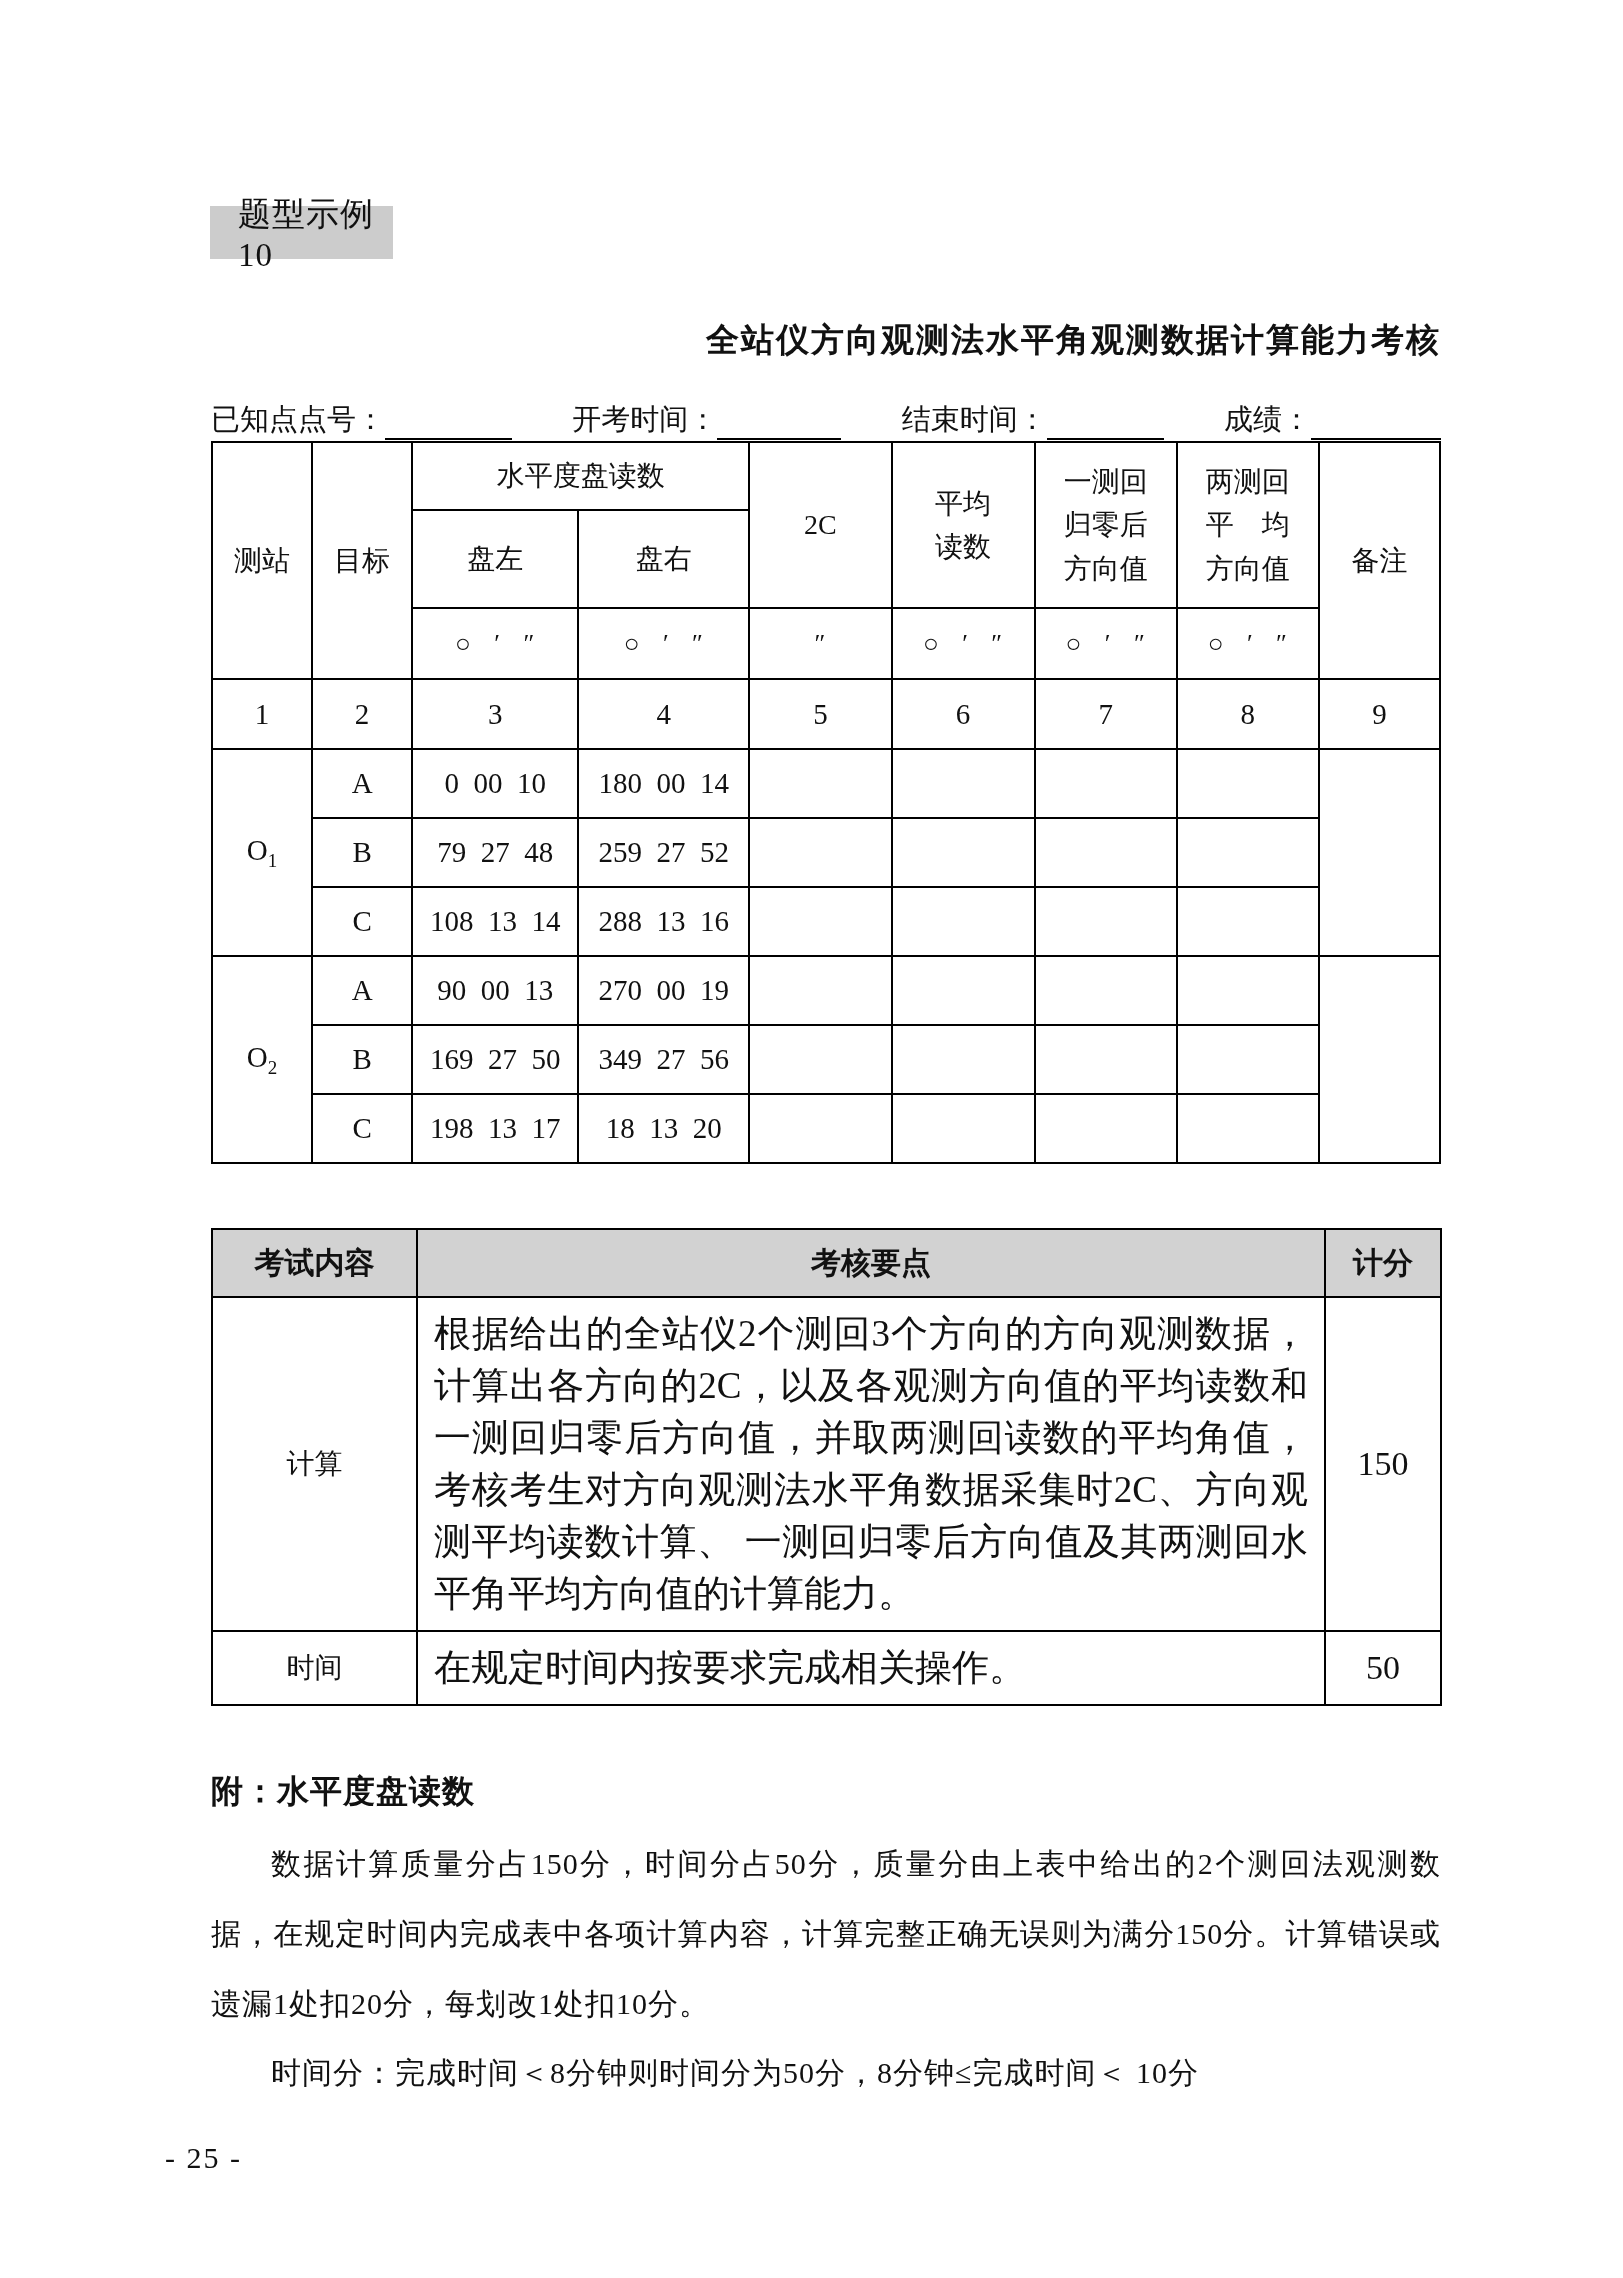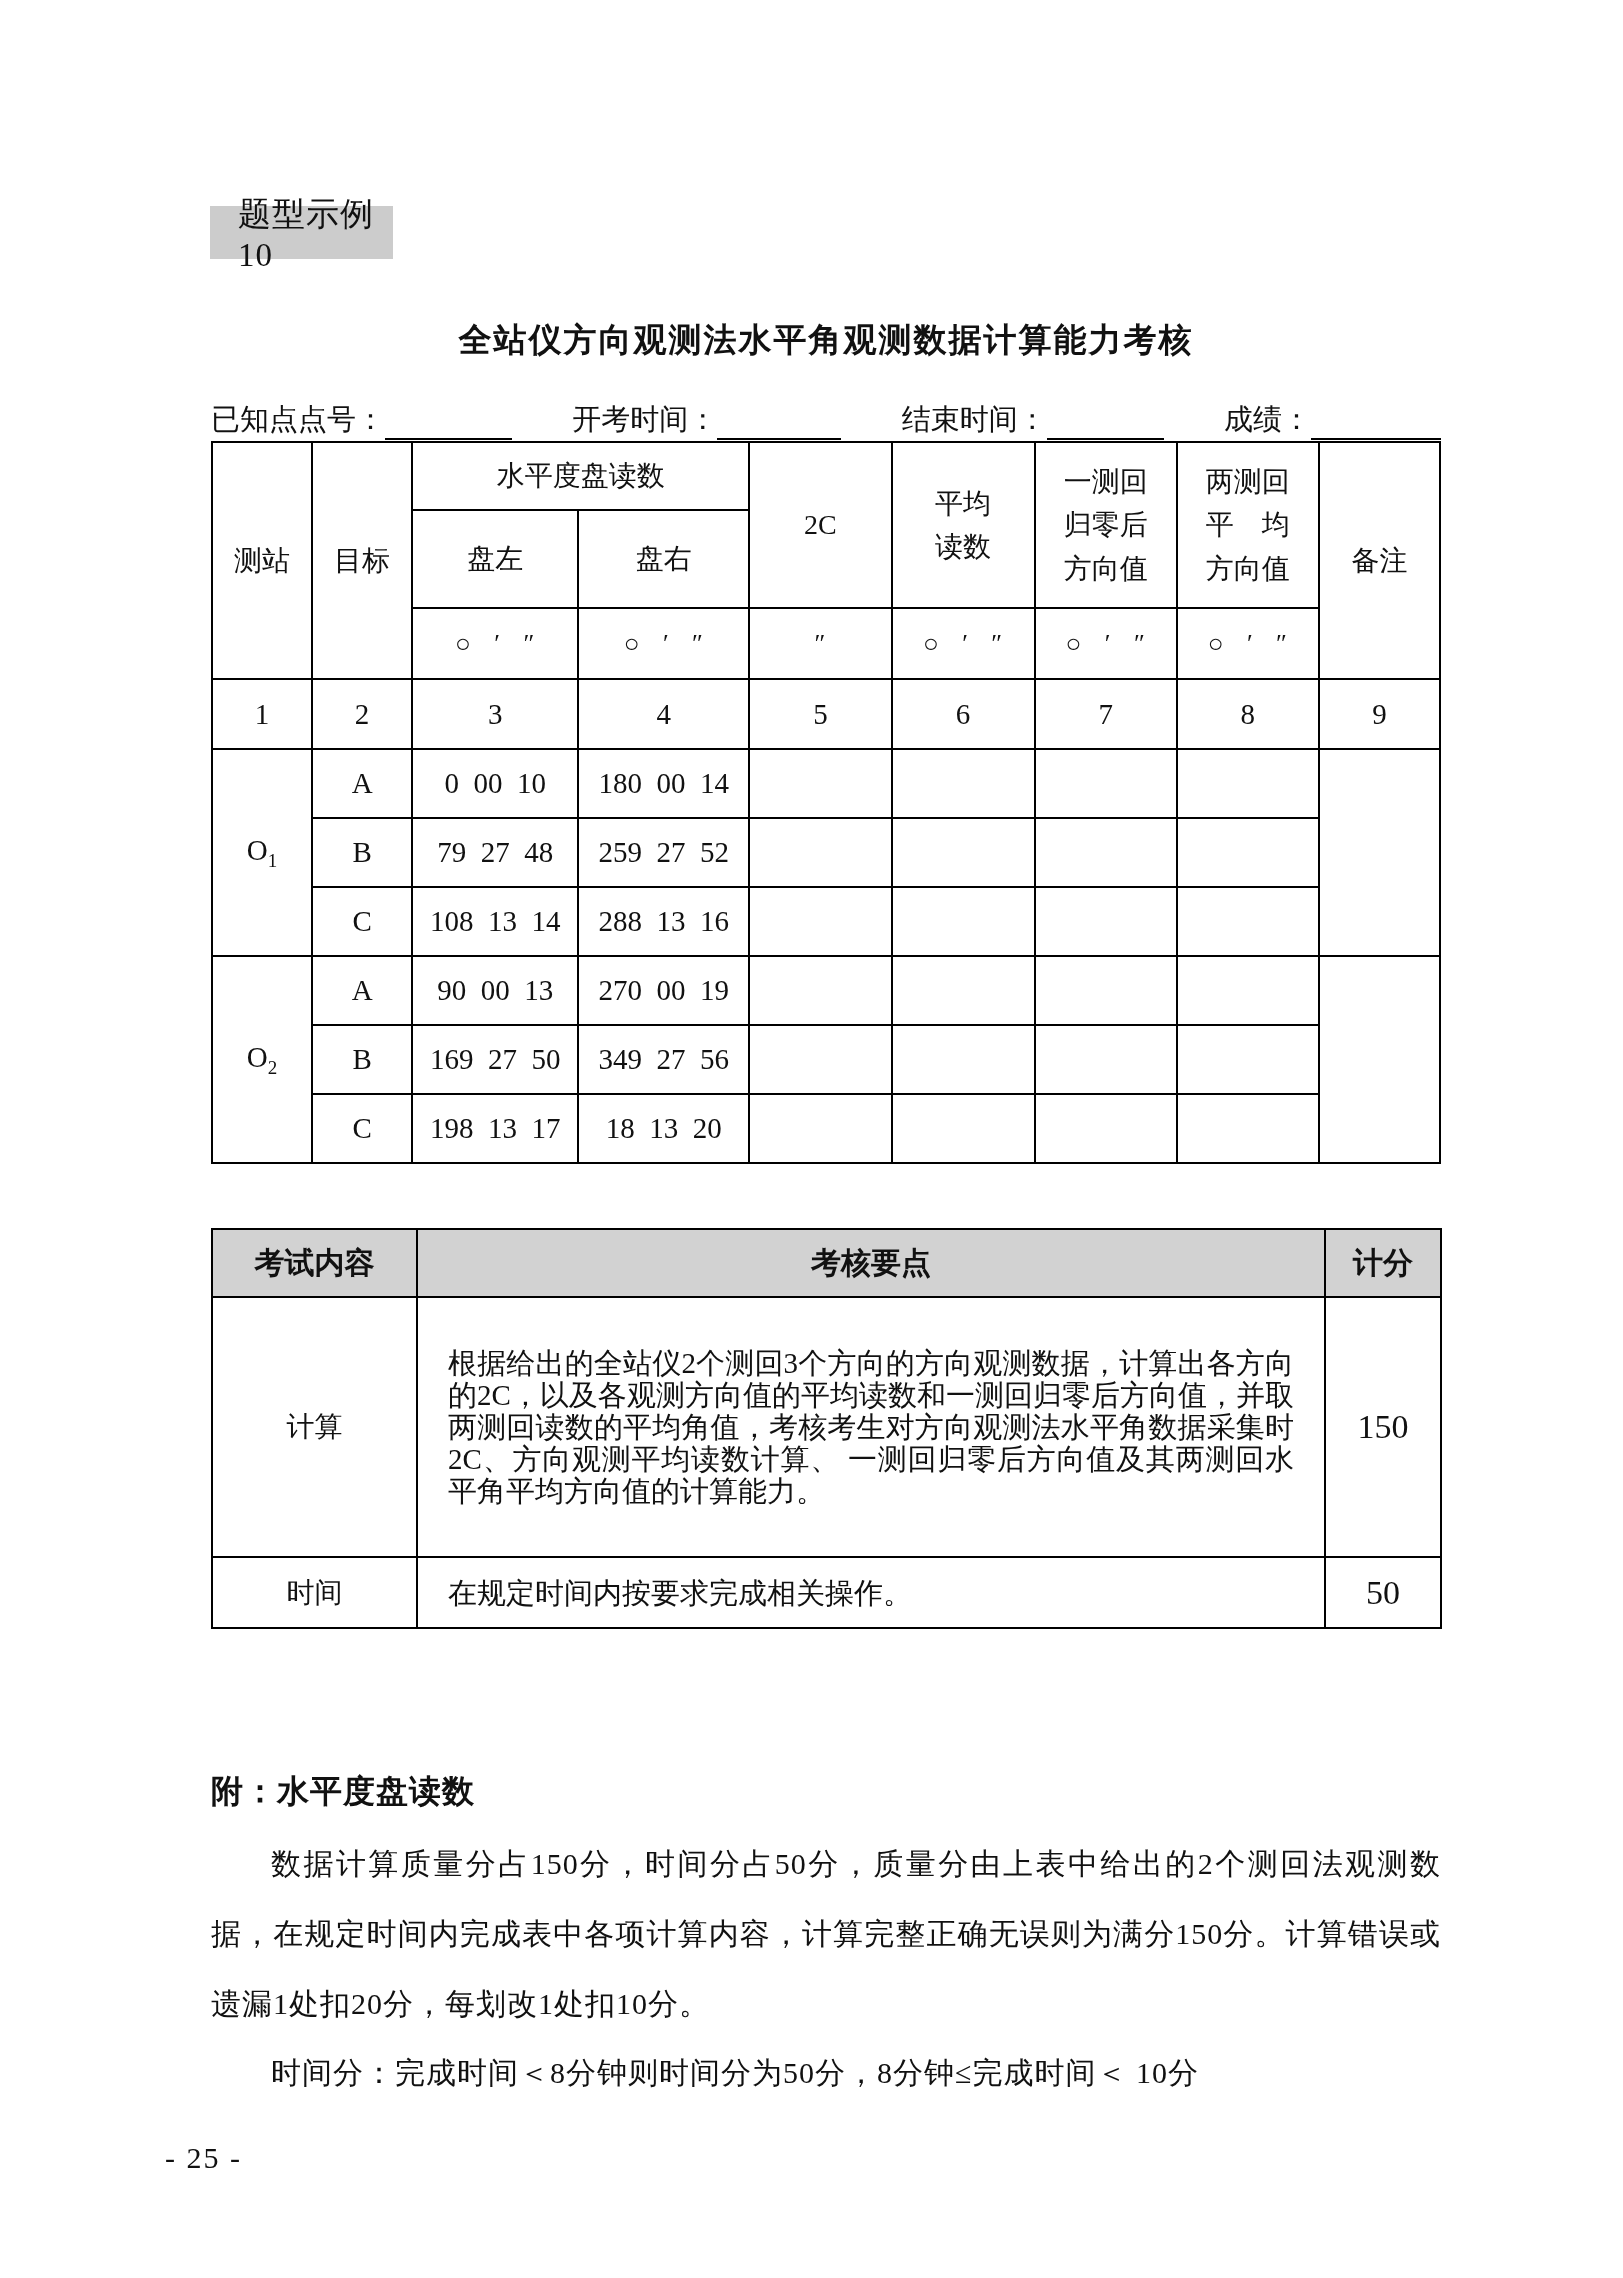--- a/index.html
+++ b/index.html
@@ -9,21 +9,21 @@
     font-family:"Liberation Serif","DejaVu Serif",serif; color:#111;
     overflow:hidden;
   }
   .tag {
     position:absolute; left:210px; top:206px; width:183px; height:53px;
     background:#cccccc; display:flex; align-items:center; justify-content:center;
     font-size:33px; letter-spacing:1px;padding-left:28px;
   }
   .doc-title {
     position:absolute; left:211px; top:318px; width:1230px;
-    text-align:center; font-weight:bold; font-size:33px; letter-spacing:2px;
+    text-align:right; font-weight:bold; font-size:33px; letter-spacing:2px;
     font-family:"Liberation Sans","DejaVu Sans",sans-serif;
   }
   .fields {
     position:absolute; left:211px; top:394px; width:1230px; height:46px;
     display:flex; justify-content:space-between; align-items:flex-end;
     font-size:29px;
   }
   .field { display:flex; align-items:flex-end; }
   .blank { display:inline-block; border-bottom:2px solid #000; height:38px; }
   .blank.b1 { width:127px; } .blank.b2 { width:124px; }
@@ -39,22 +39,22 @@
   .obs-table .num { white-space:pre; font-size:29px; }
   .obs-table sub { font-size:19px; }
 
   .score-table { position:absolute; left:211px; top:1228px; width:1230px; }
   .score-table .head td {
     background:#d2d2d2; font-weight:bold; font-size:30px;
     font-family:"Liberation Sans","DejaVu Sans",sans-serif;
     margin-left:40px;
   }
   .score-table .points-text {
-    text-align:justify; text-align-last:left; padding:10px 30px;
-    font-size:29px; line-height:32px;
+    text-align:justify; text-align-last:left; padding:10px 16px;
+    font-size:37px; line-height:52px;
   }
   .score-table .score-num { font-size:34px; }
 
   .appendix-heading {
     position:absolute; left:211px; top:1770px; font-size:32px; font-weight:bold;
     font-family:"Liberation Sans","DejaVu Sans",sans-serif; letter-spacing:1px;
   }
   .para {
     position:absolute; left:211px; width:1230px; font-size:30px;
     line-height:70px; text-align:justify; text-indent:2em; letter-spacing:1px;

